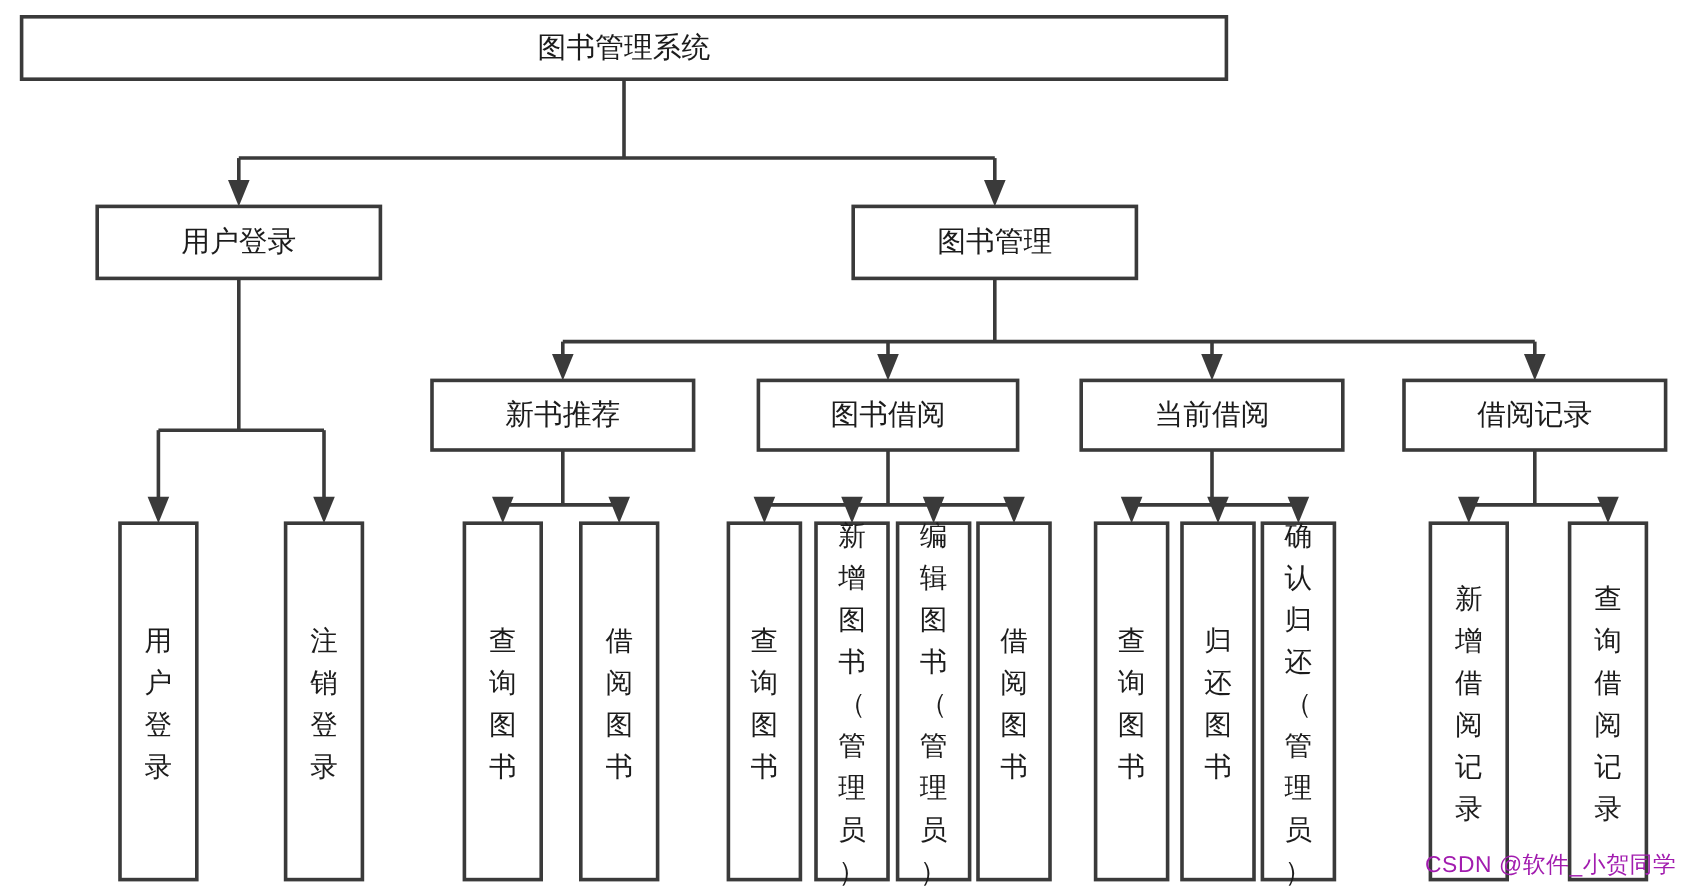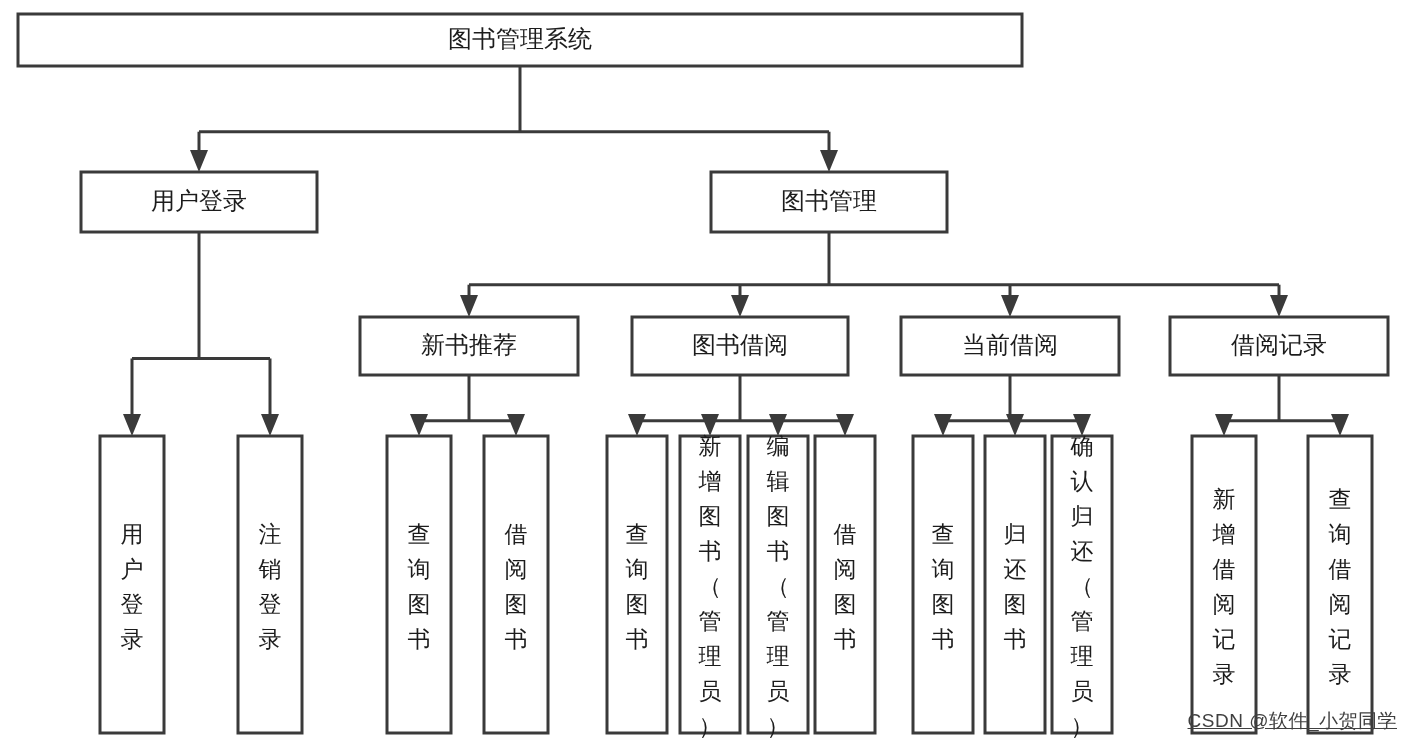--- a/index.html
+++ b/index.html
@@ -51,24 +51,23 @@
   }
   .arrowhead {
     fill: #3a3a3a;
   }
   .watermark {
     position: absolute;
     right: 8px;
     bottom: 6px;
     font-family: "Liberation Sans", "DejaVu Sans", sans-serif;
     font-size: 19px;
-    color: #404040;
+    color: #a21caf;
     white-space: nowrap;
     letter-spacing: 0.5px;
-    text-decoration: underline;
   }
 </style>
 </head>
 <body>
 
 <div id="diagram-root">
   <svg id="flow" viewBox="0 0 1405 747" xmlns="http://www.w3.org/2000/svg">
     <g id="connectors">
         <line x1="520" y1="66" x2="520" y2="131.72" class="conn"></line>
         <line x1="199" y1="131.72" x2="829" y2="131.72" class="conn"></line>

